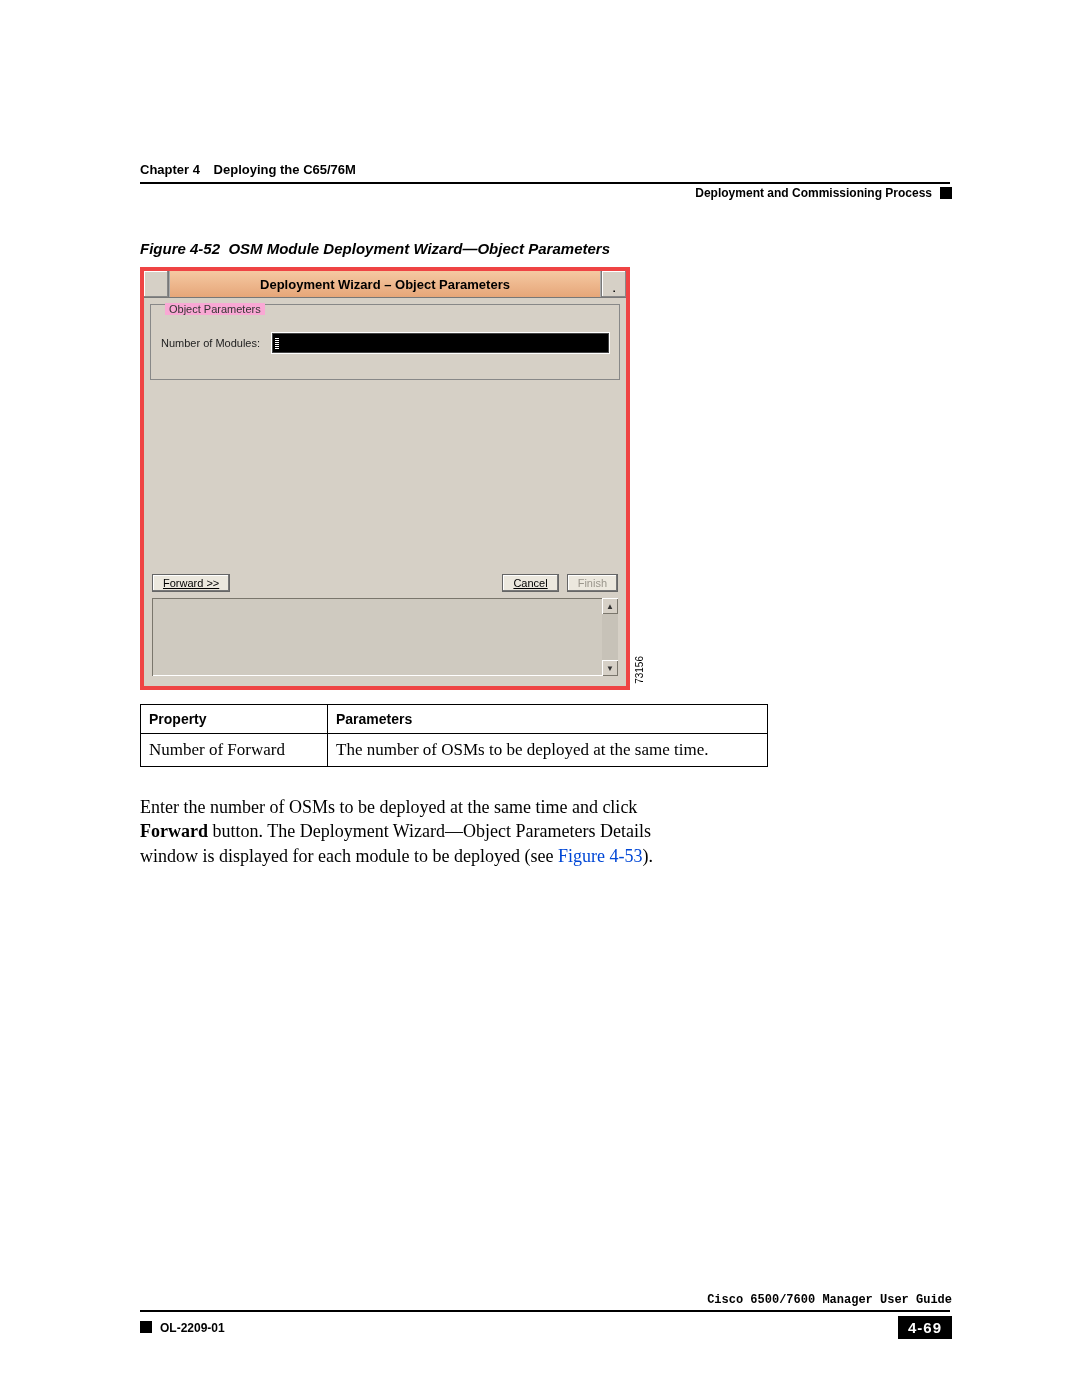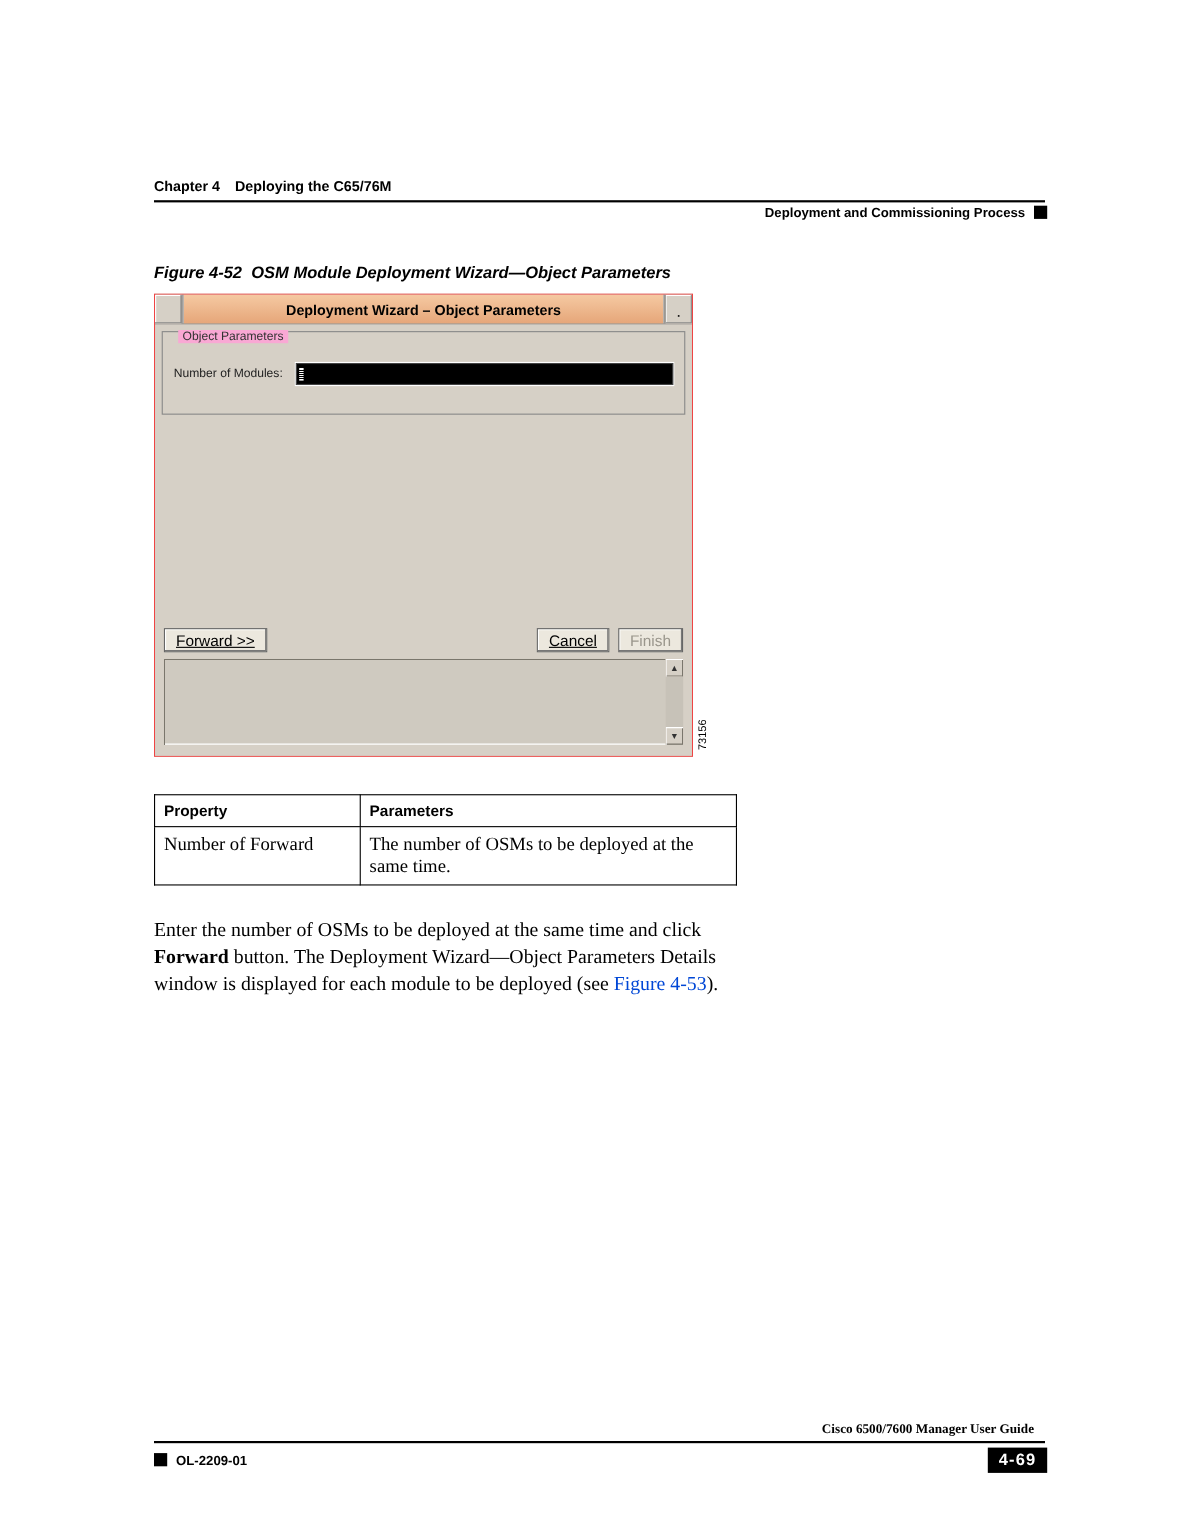--- a/index.html
+++ b/index.html
@@ -69,21 +69,21 @@
     font-family: Arial, Helvetica, sans-serif;
     font-size: 10px;
     writing-mode: vertical-rl;
     transform: rotate(180deg);
     align-self: flex-end;
     margin-bottom: 6px;
   }
   .wizard-window {
     width: 490px;
     background: #d6d0c6;
-    border: 1px solid #ef4444;
+    border: 4px solid #ef4444;
     box-sizing: border-box;
     font-family: "Lucida Sans", Arial, sans-serif;
     font-size: 11px;
   }
   .wizard-titlebar {
     display: flex;
     background: #d6d0c6;
     height: 26px;
     border-bottom: 1px solid #777;
     align-items: stretch;
@@ -168,21 +168,21 @@
     background: #d6d0c6;
   }
   .wizard-buttons {
     display: flex;
     align-items: center;
     padding: 4px 2px;
     gap: 8px;
   }
   .wiz-btn {
     font-family: "Lucida Sans", Arial, sans-serif;
-    font-size: 14px;
+    font-size: 11px;
     padding: 2px 10px;
     background: #ece8de;
     border: 1px solid #666;
     box-shadow: inset -1px -1px 0 #777, inset 1px 1px 0 #fff;
     cursor: pointer;
     text-decoration: underline;
     color: #000;
   }
   .wiz-btn.disabled {
     color: #9a968c;
@@ -217,23 +217,23 @@
     align-items: center;
     justify-content: center;
     font-size: 8px;
     color: #333;
   }
   .scrollbar .track {
     flex: 1;
     background: #c7c2b8;
   }
   .prop-table {
-    margin-top: 34px;
+    margin-top: 14px;
     border-collapse: collapse;
-    width: 530px;
+    width: 628px;
   }
   .prop-table th, .prop-table td {
     border: 1px solid #000;
     padding: 6px 8px;
     text-align: left;
     vertical-align: top;
   }
   .prop-table th {
     font-family: Arial, Helvetica, sans-serif;
     font-size: 14px;
@@ -257,23 +257,23 @@
   }
   .footer-rule {
     position: absolute;
     left: 140px;
     right: 130px;
     bottom: 85px;
     border-top: 2px solid #000;
   }
   .footer-guide {
     position: absolute;
-    right: 140px;
+    right: 128px;
     bottom: 90px;
-    font-family: Liberation Serif, serif;
+    font-family: Liberation Mono, monospace;
     font-size: 12px;
     font-weight: bold;
     margin-top: 33px;
   }
   .footer-doc {
     position: absolute;
     left: 140px;
     bottom: 62px;
     font-family: Arial, Helvetica, sans-serif;
     font-size: 12px;

